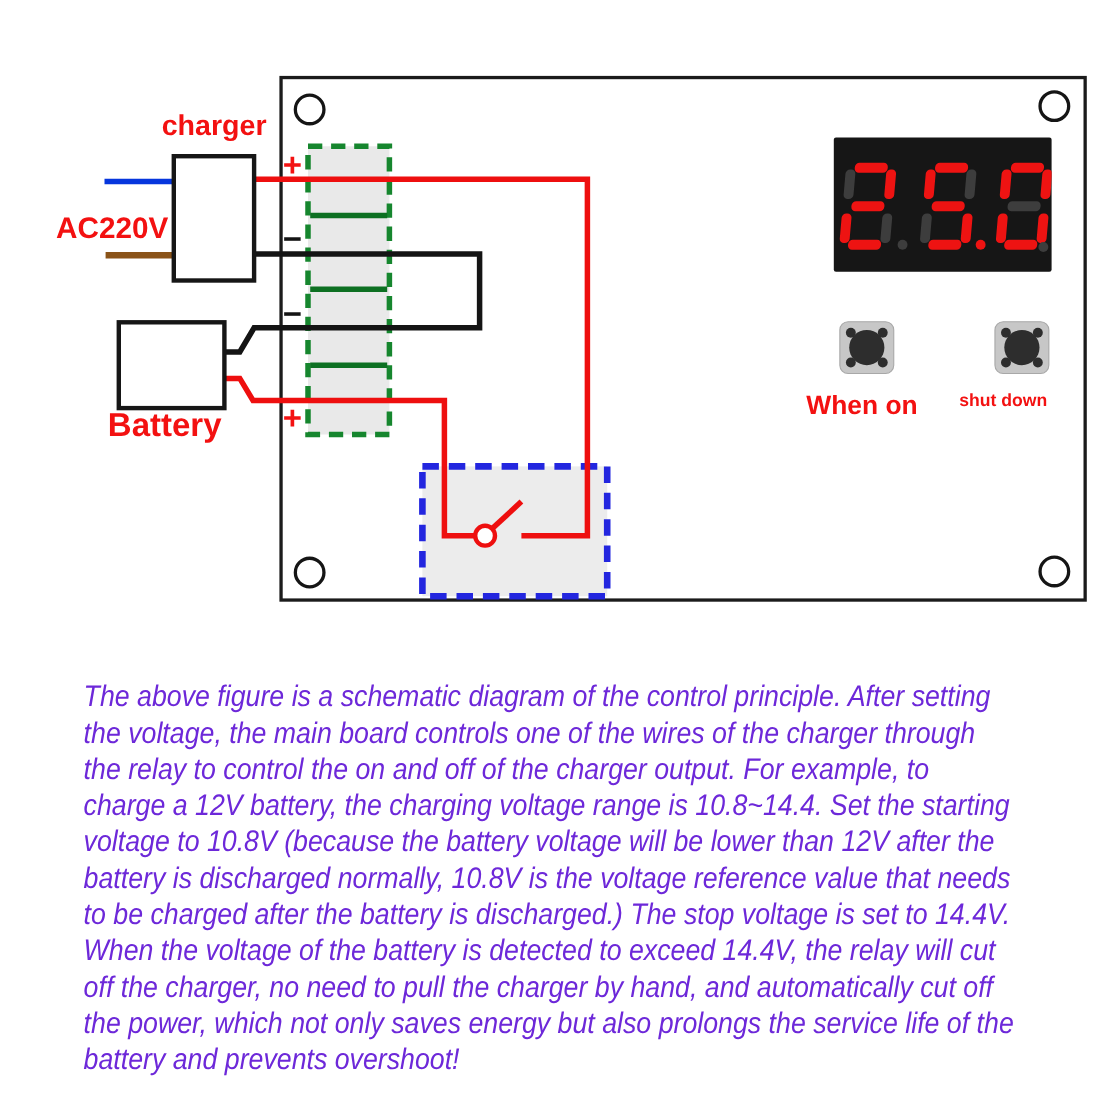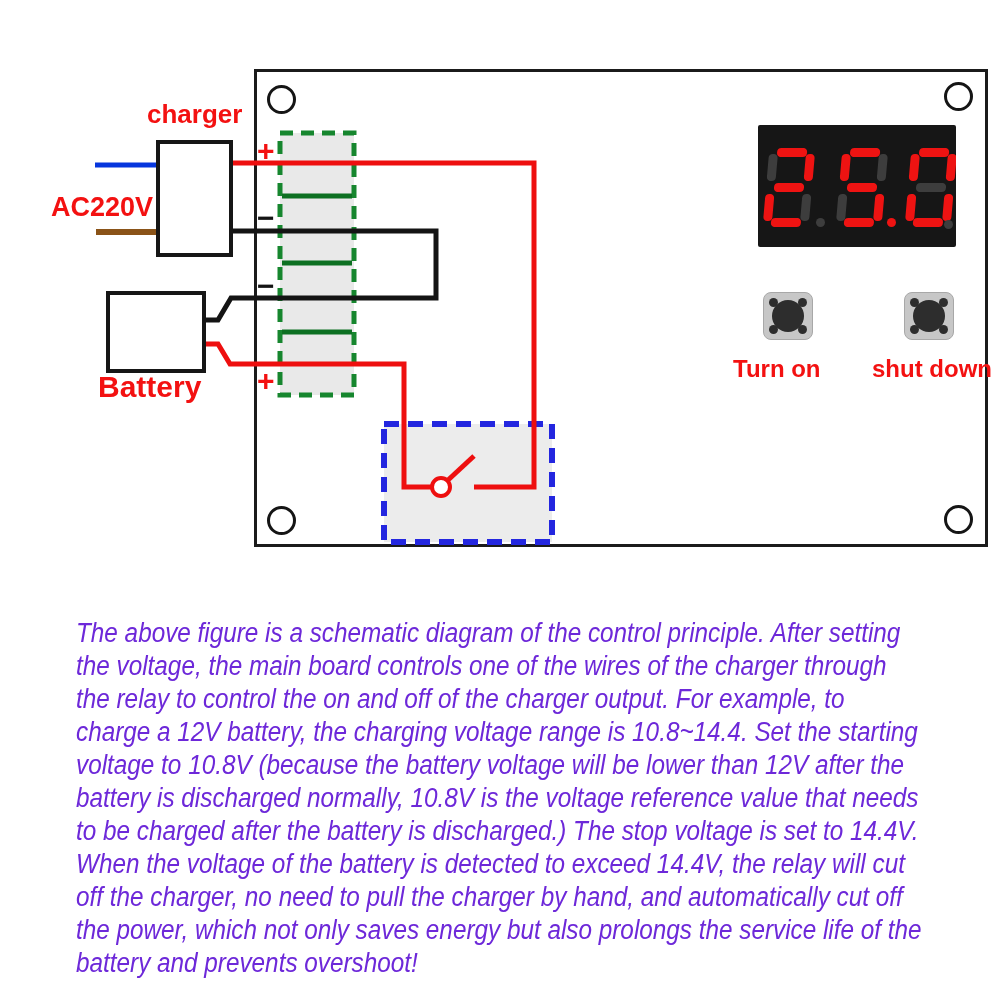--- a/index.html
+++ b/index.html
@@ -144,22 +144,22 @@
       <span class="bcenter"></span>
     </div>
     <div class="tact-btn" style="left:868px;top:292px;">
       <span class="bdot tl"></span>
       <span class="bdot tr"></span>
       <span class="bdot bl"></span>
       <span class="bdot br"></span>
       <span class="bcenter"></span>
     </div>
 
-    <div class="lbl red" style="left:697px;top:357px;font-size:24px;">Turn on</div>
-    <div class="lbl red" style="left:836px;top:357px;font-size:24px;text-align:right;">shut down</div>
+    <div class="lbl red" style="left:697px;top:357px;font-size:24px;">When on</div>
+    <div class="lbl red" style="left:836px;top:357px;font-size:16px;text-align:right;">shut down</div>
   </div>
 
   <div class="description">
     <span class="line">The above figure is a schematic diagram of the control principle. After setting</span>
     <span class="line">the voltage, the main board controls one of the wires of the charger through</span>
     <span class="line">the relay to control the on and off of the charger output. For example, to</span>
     <span class="line">charge a 12V battery, the charging voltage range is 10.8~14.4. Set the starting</span>
     <span class="line">voltage to 10.8V (because the battery voltage will be lower than 12V after the</span>
     <span class="line">battery is discharged normally, 10.8V is the voltage reference value that needs</span>
     <span class="line">to be charged after the battery is discharged.) The stop voltage is set to 14.4V.</span>

